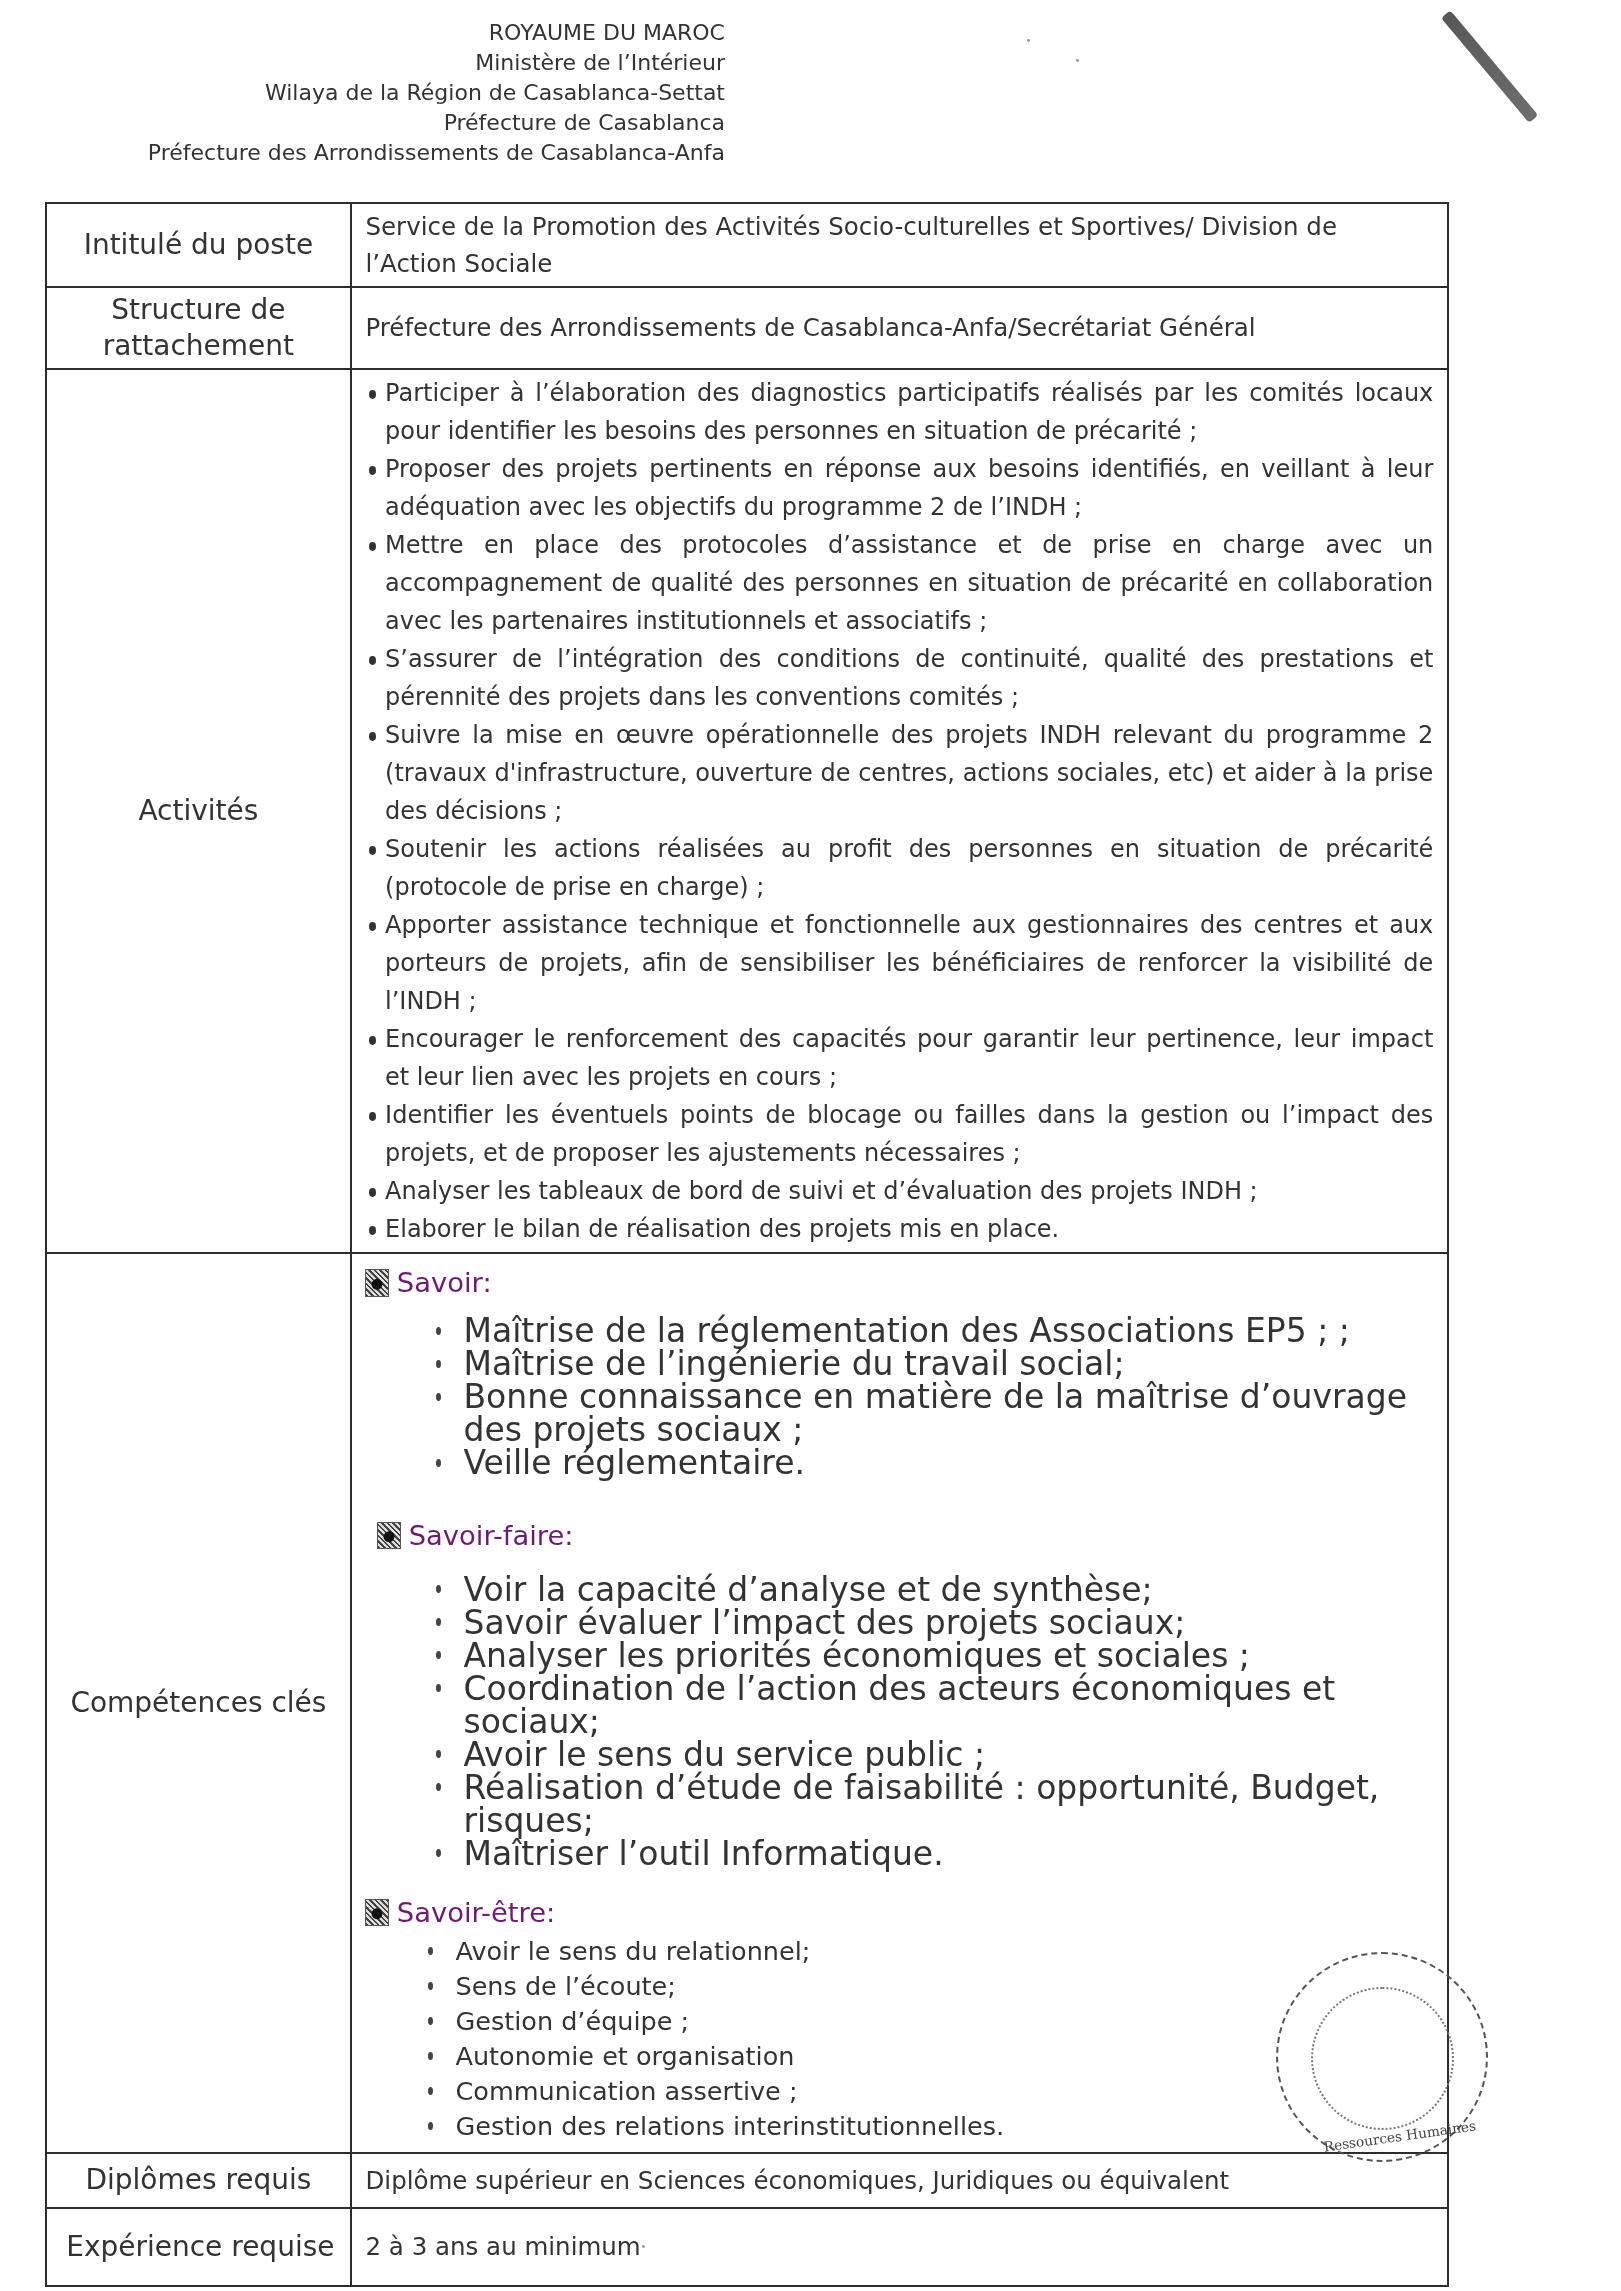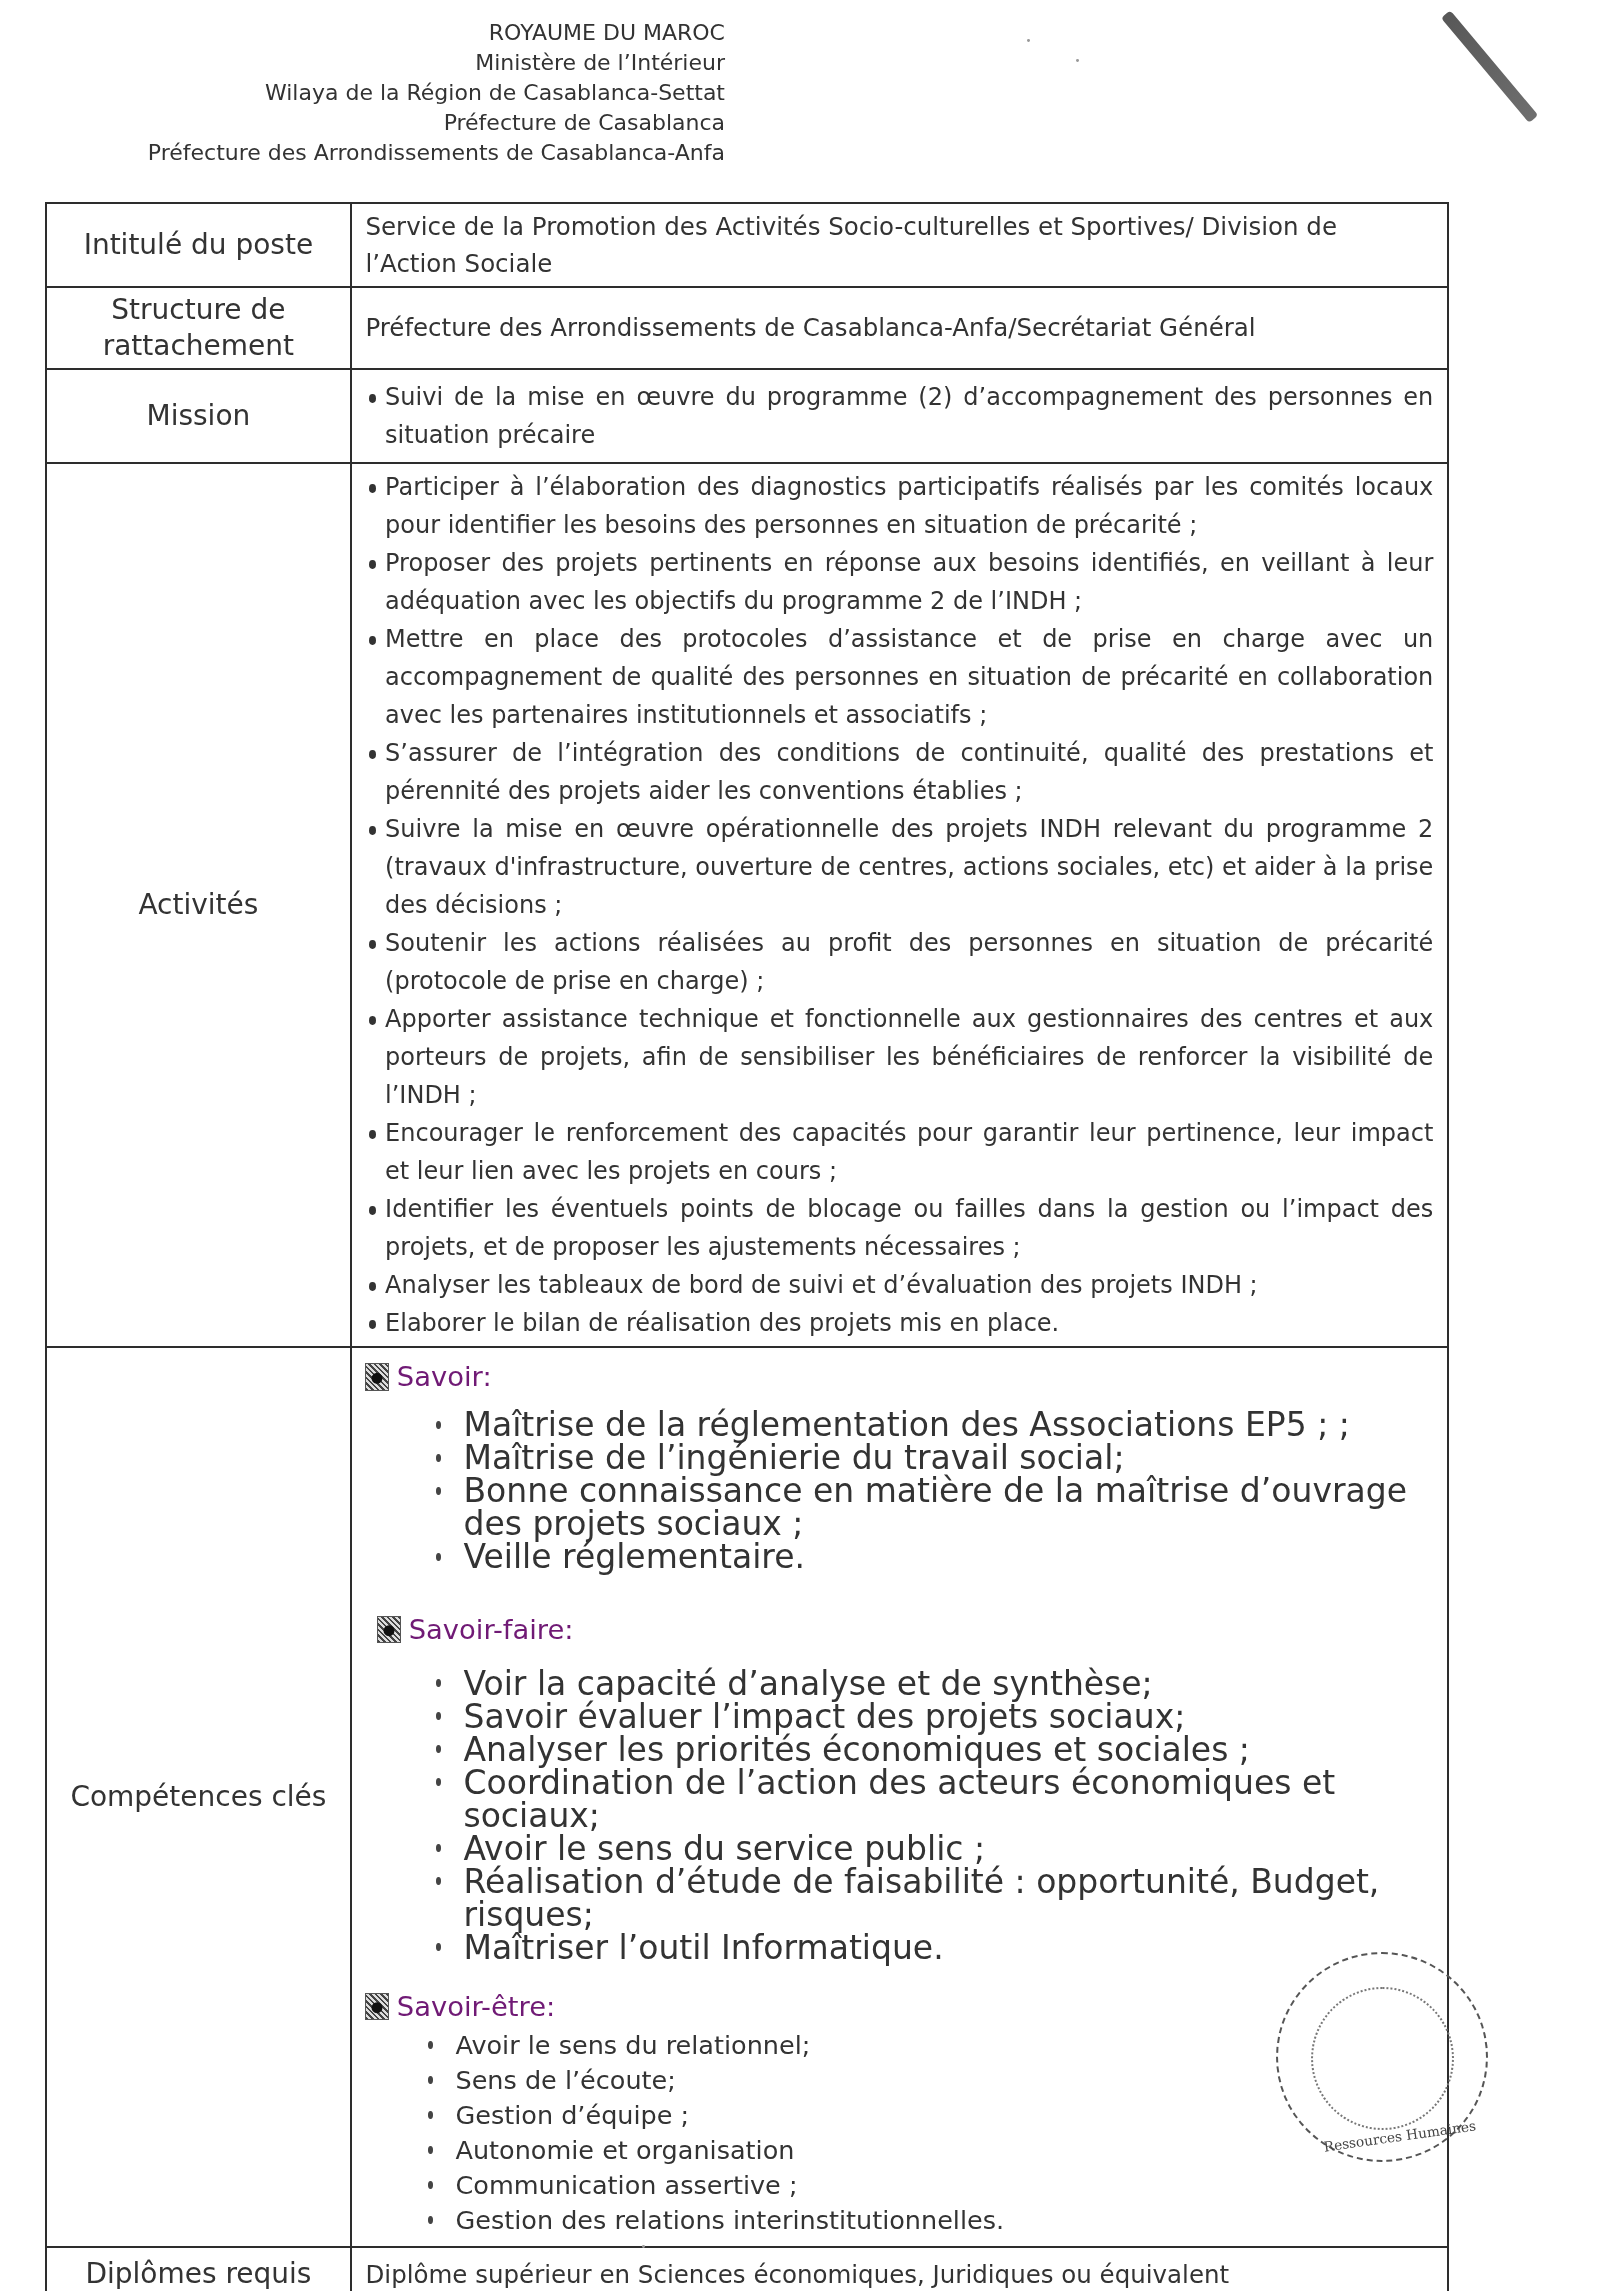--- a/index.html
+++ b/index.html
@@ -85,36 +85,28 @@
 <table class="grid">
   <tbody>
       <tr style="height:76px;">
     <td class="lbl">Intitulé du poste</td>
     <td class="val val-big">Service de la Promotion des Activités Socio-culturelles et Sportives/ Division de l’Action Sociale</td>
   </tr>
   <tr style="height:82px;">
     <td class="lbl">Structure de rattachement</td>
     <td class="val">Préfecture des Arrondissements de Casablanca-Anfa/Secrétariat Général</td>
   </tr>
-  <tr style="height:94px;">
-    <td class="lbl">Mission</td>
-    <td class="val">
-      <ul class="acts mission">
-        <li>Suivi de la mise en œuvre du programme (2) d’accompagnement des personnes en situation précaire</li>
-      </ul>
-    </td>
-  </tr>
   <tr style="height:833px;">
     <td class="lbl">Activités</td>
     <td class="val">
       <ul class="acts">
         <li>Participer à l’élaboration des diagnostics participatifs réalisés par les comités locaux pour identifier les besoins des personnes en situation de précarité ;</li>
         <li>Proposer des projets pertinents en réponse aux besoins identifiés, en veillant à leur adéquation avec les objectifs du programme 2 de l’INDH ;</li>
         <li>Mettre en place des protocoles d’assistance et de prise en charge avec un accompagnement de qualité des personnes en situation de précarité en collaboration avec les partenaires institutionnels et associatifs ;</li>
-        <li>S’assurer de l’intégration des conditions de continuité, qualité des prestations et pérennité des projets aider les conventions établies ;</li>
+        <li>S’assurer de l’intégration des conditions de continuité, qualité des prestations et pérennité des projets dans les conventions comités ;</li>
         <li>Suivre la mise en œuvre opérationnelle des projets INDH relevant du programme 2 (travaux d'infrastructure, ouverture de centres, actions sociales, etc) et aider à la prise des décisions ;</li>
         <li>Soutenir les actions réalisées au profit des personnes en situation de précarité (protocole de prise en charge) ;</li>
         <li>Apporter assistance technique et fonctionnelle aux gestionnaires des centres et aux porteurs de projets, afin de sensibiliser les bénéficiaires de renforcer la visibilité de l’INDH ;</li>
         <li>Encourager le renforcement des capacités pour garantir leur pertinence, leur impact et leur lien avec les projets en cours ;</li>
         <li>Identifier les éventuels points de blocage ou failles dans la gestion ou l’impact des projets, et de proposer les ajustements nécessaires ;</li>
         <li>Analyser les tableaux de bord de suivi et d’évaluation des projets INDH ;</li>
         <li>Elaborer le bilan de réalisation des projets mis en place.</li>
       </ul>
     </td>
   </tr>

